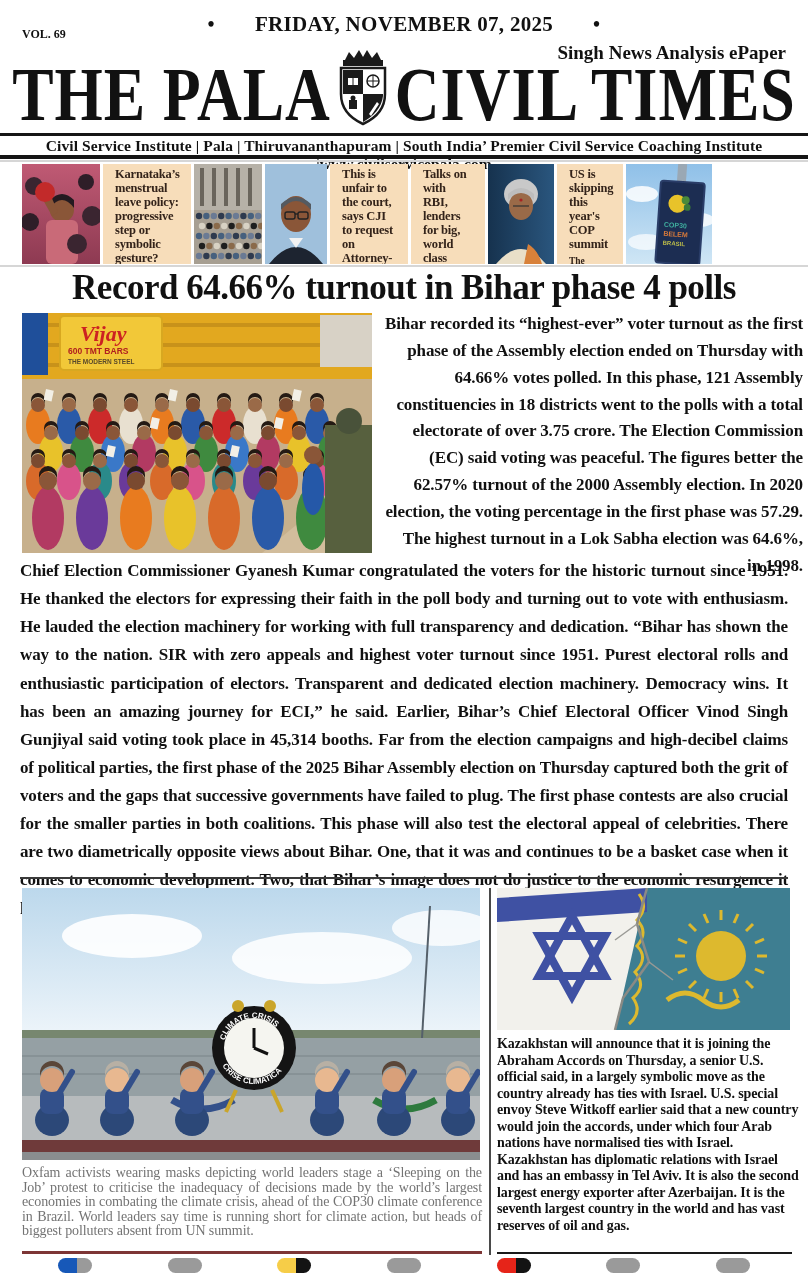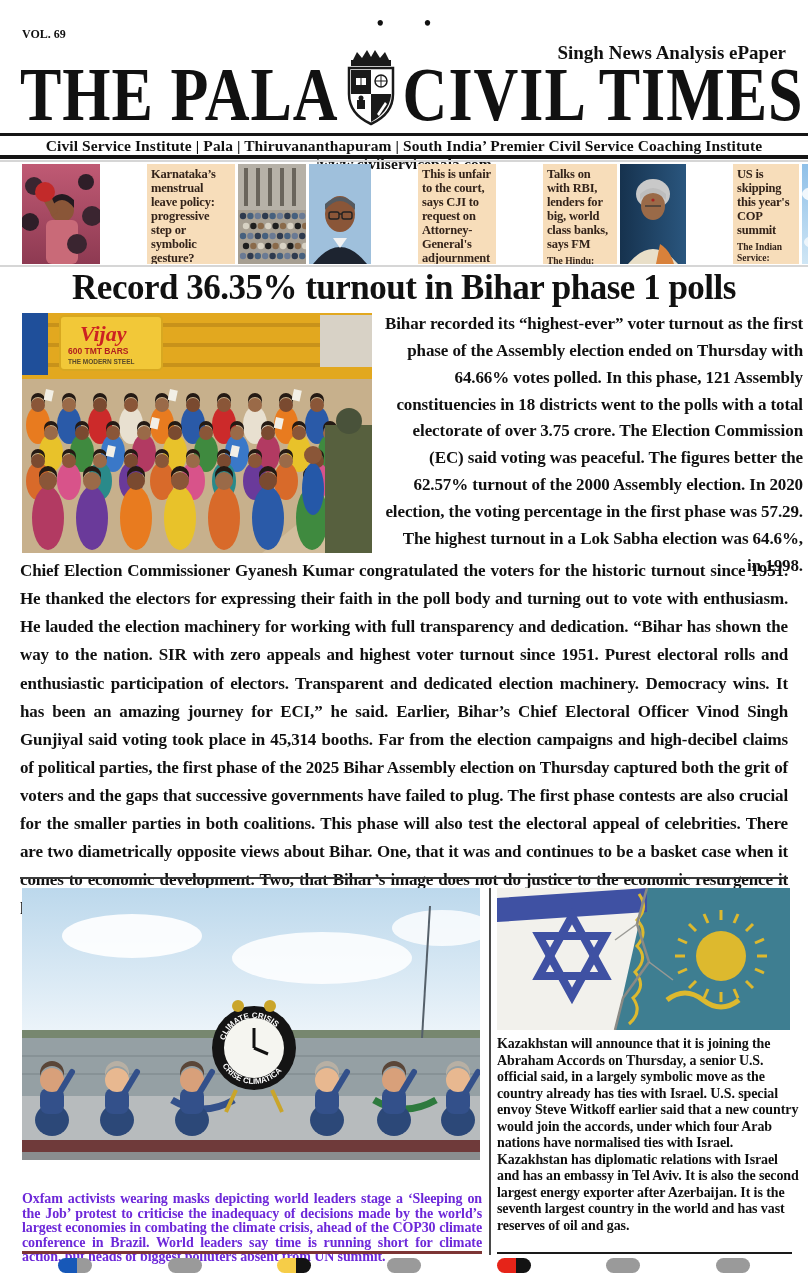--- a/index.html
+++ b/index.html
@@ -7,67 +7,68 @@
         font-family:"Liberation Serif",serif;color:#111;}
   .abs{position:absolute;}
 
   
   .date-row{top:12px;left:0;right:0;display:flex;justify-content:center;align-items:center;gap:40px;
             font-size:21px;font-weight:700;letter-spacing:0.3px;}
   .date-row .dot{font-size:20px;}
   .vol{top:27px;left:22px;font-size:12px;font-weight:700;}
   .epaper{top:42px;right:22px;font-size:19px;font-weight:700;}
   .masthead{top:50px;left:20px;right:20px;height:82px;display:flex;align-items:flex-end;
-            justify-content:flex-start;}
+            justify-content:center;}
   .mast-txt{font-size:62px;font-weight:700;letter-spacing:1px;line-height:1;white-space:nowrap;
             transform:scaleY(1.22);transform-origin:bottom;}
   .crest{flex:0 0 auto;margin:0 4px 0 4px;}
   .rule-a{top:133px;left:0;right:0;height:3px;background:#151515;}
   .tagline{top:137px;left:0;right:0;text-align:center;font-size:15.5px;font-weight:700;letter-spacing:0.1px;}
   .rule-b{top:155px;left:0;right:0;height:4px;background:#151515;}
   .gline1{top:160px;left:0;right:0;height:2px;background:#d6d6d6;}
   .gline2{top:265px;left:0;right:0;height:2px;background:#d6d6d6;}
 
   
   .strip{top:164px;left:22px;width:766px;height:100px;display:flex;gap:3px;}
   .scell{height:100px;flex:0 0 auto;overflow:hidden;}
-  .speach{background:#f7ddba;padding:3px 4px;box-sizing:border-box;margin-left:44px;}
+  .speach{background:#f7ddba;padding:3px 12px;box-sizing:border-box;}
   .shl{font-size:12.5px;font-weight:700;line-height:1.12;color:#33231a;letter-spacing:-0.2px;}
   .ssrc{font-size:9.5px;font-weight:700;color:#33231a;margin-top:5px;line-height:1.12;}
   .scell svg{display:block;}
 
   
   .headline{top:268px;left:0;right:0;text-align:center;font-size:35px;font-weight:700;letter-spacing:-0.5px;}
   .photo-voters{top:313px;left:22px;width:327px;height:240px;}
   .lead{top:311px;left:385px;width:418px;font-size:17px;font-weight:700;line-height:1.58;letter-spacing:-0.1px;text-align:right;}
   .body-par{top:557px;left:20px;width:768px;font-size:17px;font-weight:700;line-height:1.655;
             text-align:justify;letter-spacing:-0.15px;}
   .rule-c{top:877px;left:20px;width:768px;height:2px;background:#3a3a3a;}
 
   
   .photo-oxfam{top:888px;left:22px;width:458px;height:272px;}
-  .caption{top:1166px;left:22px;width:460px;color:#6d28d9;font-size:14px;font-weight:700;
-           line-height:1.04;text-align:justify;letter-spacing:-0.1px;margin-top:26px;}
+  .caption{top:1166px;left:22px;width:460px;color:#737373;font-size:14px;font-weight:400;
+           line-height:1.04;text-align:justify;letter-spacing:-0.1px;}
   .caption-rule{top:1251px;left:22px;width:460px;height:3px;background:#7d3535;}
   .vrule{top:888px;left:489px;width:2px;height:367px;background:#4a4a4a;}
   .photo-flags{top:888px;left:497px;width:293px;height:142px;}
   .brtext{top:1036px;left:497px;width:305px;font-size:14px;font-weight:700;line-height:1.18;letter-spacing:-0.1px;}
   .brrule{top:1252px;left:497px;width:295px;height:2px;background:#1a1a1a;}
 
   
   .dots{top:1258px;left:58px;width:692px;height:15px;display:flex;justify-content:space-between;}
   .pill{width:34px;height:15px;border-radius:8px;}
 </style>
 </head>
 <body>
 
 <div class="page">
 
   <div class="abs date-row">
     <span class="dot">•</span>
+    <span>FRIDAY, NOVEMBER 07, 2025</span>
     <span class="dot">•</span>
   </div>
   <div class="abs vol">VOL. 69</div>
   <div class="abs epaper">Singh News Analysis ePaper</div>
 
   <div class="abs masthead">
     <span class="mast-txt">THE PALA</span>
     <span class="crest">
       <svg width="56" height="80" viewBox="0 0 56 80">
         <path d="M10 12 L14 4 L19 10 L24 2 L28 9 L32 2 L37 10 L42 4 L46 12 Z" fill="#1a1a1a"></path>
@@ -246,21 +247,21 @@
           <text x="38" y="64" font-size="7" font-weight="bold" fill="#3fae9e" font-family="Liberation Sans, sans-serif">COP30</text>
           <text x="38" y="73" font-size="7" font-weight="bold" fill="#d87a3a" font-family="Liberation Sans, sans-serif">BELEM</text>
           <text x="38" y="82" font-size="6" font-weight="bold" fill="#bdbd4a" font-family="Liberation Sans, sans-serif">BRASIL</text>
         </g>
       </svg>
     </div>
   </div>
 
   <div class="abs gline2"></div>
 
-  <div class="abs headline">Record 36.35% turnout in Bihar phase 1 polls</div>
+  <div class="abs headline">Record 64.66% turnout in Bihar phase 4 polls</div>
 
   <div class="abs photo-voters">
     <svg width="350" height="240" viewBox="0 0 350 240">
       <rect width="350" height="240" fill="#c7b08c"></rect>
       <rect x="0" y="0" width="350" height="66" fill="#e2a81f"></rect>
       <rect x="0" y="10" width="350" height="4" fill="#c8921a"></rect>
       <rect x="0" y="30" width="350" height="4" fill="#c8921a"></rect>
       <rect x="0" y="50" width="350" height="4" fill="#c8921a"></rect>
       <rect x="0" y="0" width="26" height="62" fill="#1f4f9a"></rect>
       <rect x="298" y="2" width="52" height="52" fill="#d8d2c6"></rect>

